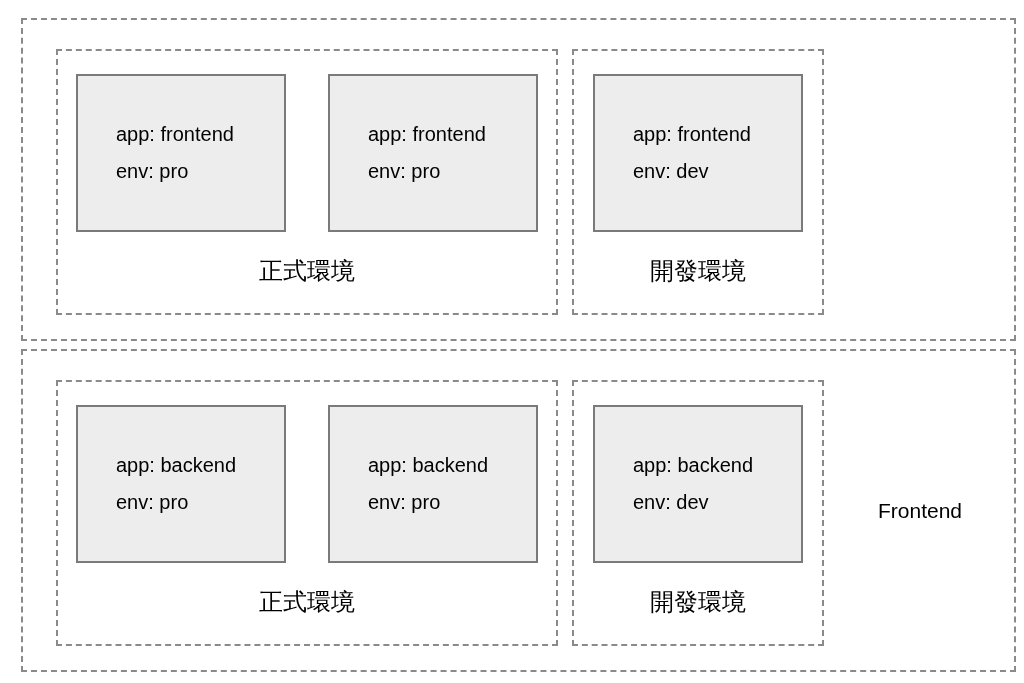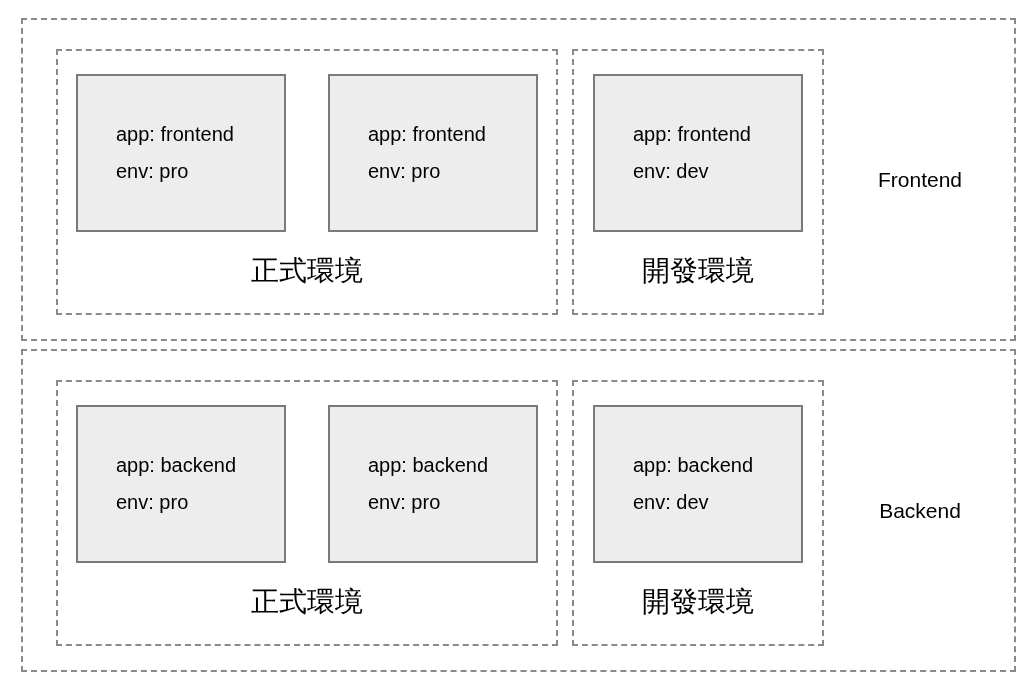--- a/index.html
+++ b/index.html
@@ -50,21 +50,21 @@
     padding-left: 34px;
     font-size: 20px;
     line-height: 29px;
   }
 
   .env-label {
     flex: 1 1 auto;
     display: flex;
     align-items: center;
     justify-content: center;
-    font-size: 28px;
+    font-size: 24px;
     padding-bottom: 8px;
   }
 
   .tier-label {
     position: absolute;
     left: 803px;
     top: 0;
     width: 188px;
     height: 100%;
     display: flex;
@@ -96,21 +96,20 @@
     <div class="env env-dev">
       <div class="nodes">
         <div class="node">
           <span>app: frontend</span>
           <span>env: dev</span>
         </div>
       </div>
       <div class="env-label">開發環境</div>
     </div>
 
-    <div class="tier-label">Frontend</div>
   </div>
 
   <div class="tier tier-backend">
     <div class="env env-pro">
       <div class="nodes">
         <div class="node">
           <span>app: backend</span>
           <span>env: pro</span>
         </div>
         <div class="node">
@@ -124,16 +123,16 @@
     <div class="env env-dev">
       <div class="nodes">
         <div class="node">
           <span>app: backend</span>
           <span>env: dev</span>
         </div>
       </div>
       <div class="env-label">開發環境</div>
     </div>
 
-    <div class="tier-label">Backend</div>
+    <div class="tier-label">Frontend</div>
   </div>
 
 </div>
 
 </body></html>

